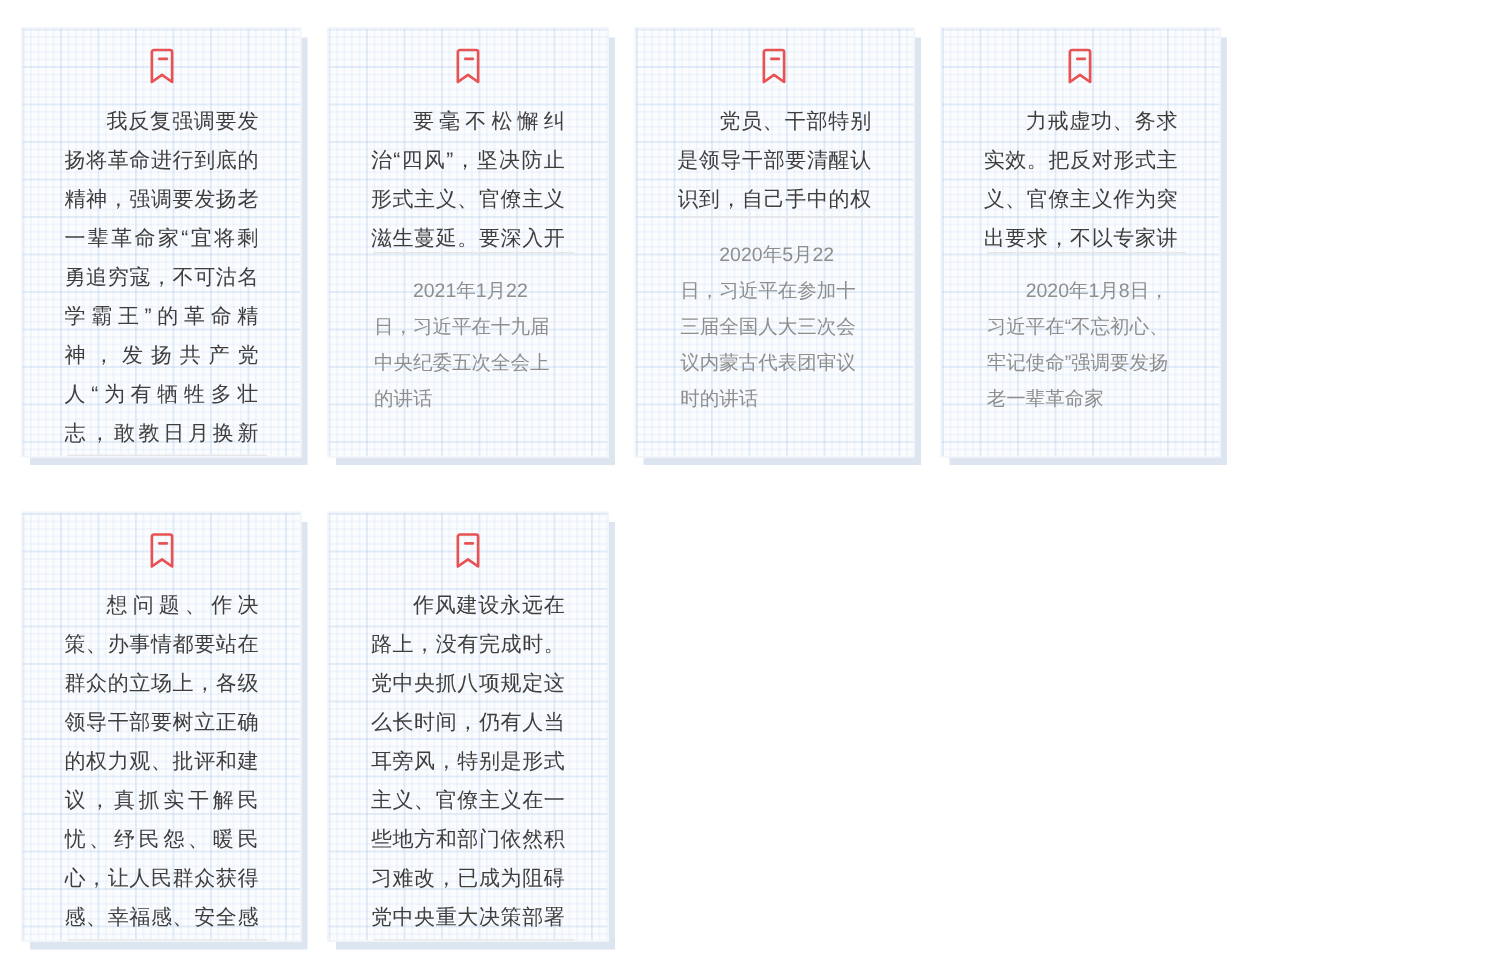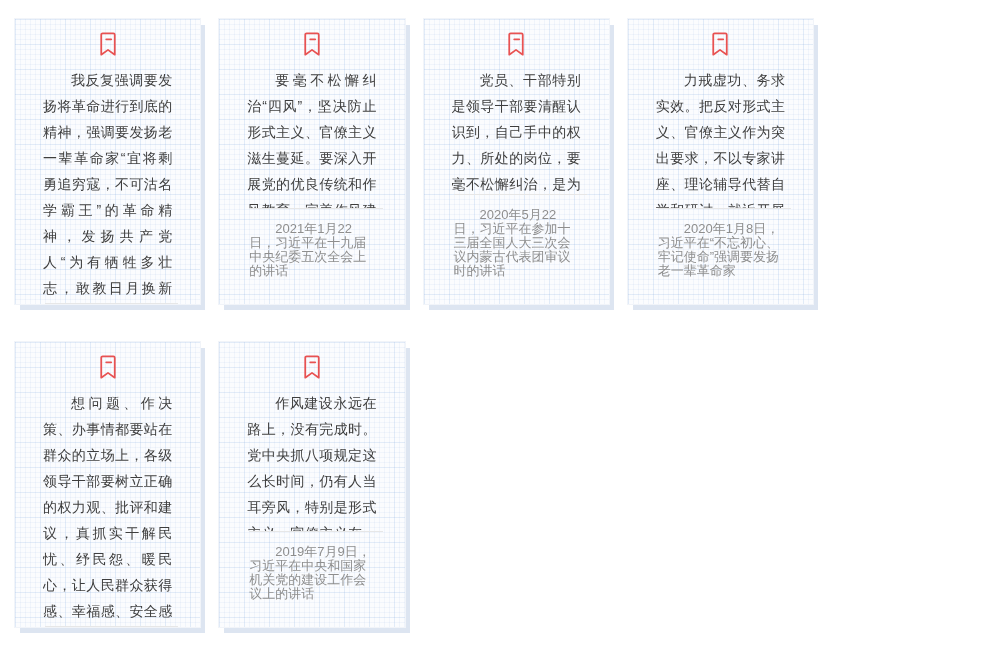--- a/index.html
+++ b/index.html
@@ -53,21 +53,21 @@
   .card-divider {
     flex: none;
     height: 1px;
     background: #e7e7e7;
     margin: 0 22px 0 30px;
   }
   .source-text {
     flex: none;
     margin: 13px 30px 26px 30px;
     font-size: 13px;
-    line-height: 14px;
+    line-height: 24px;
     color: #8e8e8e;
     text-indent: 2em;
   }
 </style>
 </head>
 <body>
 
 <div class="quote-grid">
 
   <div class="quote-card">
@@ -130,16 +130,15 @@
 
   <div class="quote-card">
     <span class="icon-wrap">
       <svg width="18" height="24" viewBox="0 0 20 27" fill="none" stroke="#e85252" stroke-width="2" stroke-linejoin="round" stroke-linecap="round">
         <path d="M4 1.5 h12 a1.6 1.6 0 0 1 1.6 1.6 v22.4 l-7.6 -5.4 -7.6 5.4 V3.1 a1.6 1.6 0 0 1 1.6 -1.6 z"></path>
         <line x1="8" y1="8.2" x2="13.6" y2="8.2"></line>
       </svg>
     </span>
     <p class="quote-text">作风建设永远在路上，没有完成时。党中央抓八项规定这么长时间，仍有人当耳旁风，特别是形式主义、官僚主义在一些地方和部门依然积习难改，已成为阻碍党中央重大决策部署贯彻落实的严重问...</p>
     <div class="card-divider"></div>
-    <p class="source-text">2019年7月9日，习近平在中央和国家机关党的建设工作会议上的讲话</p>
   </div>
 
 </div>
 
 </body></html>

